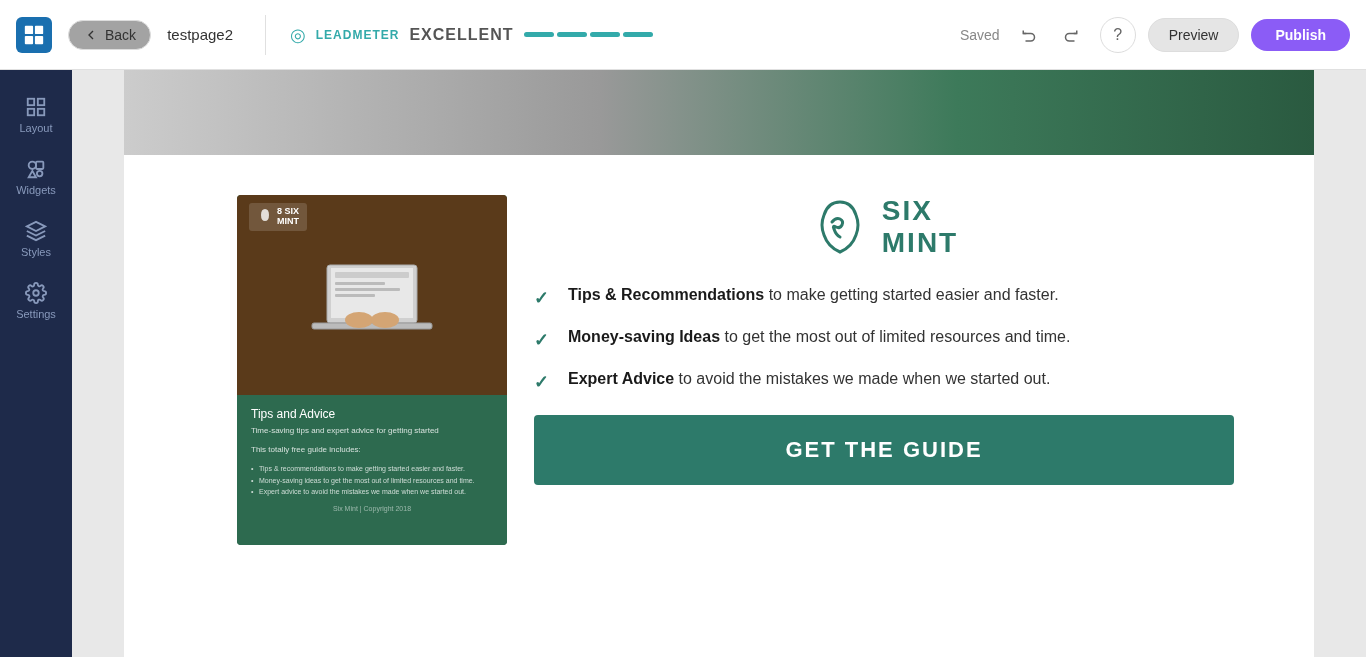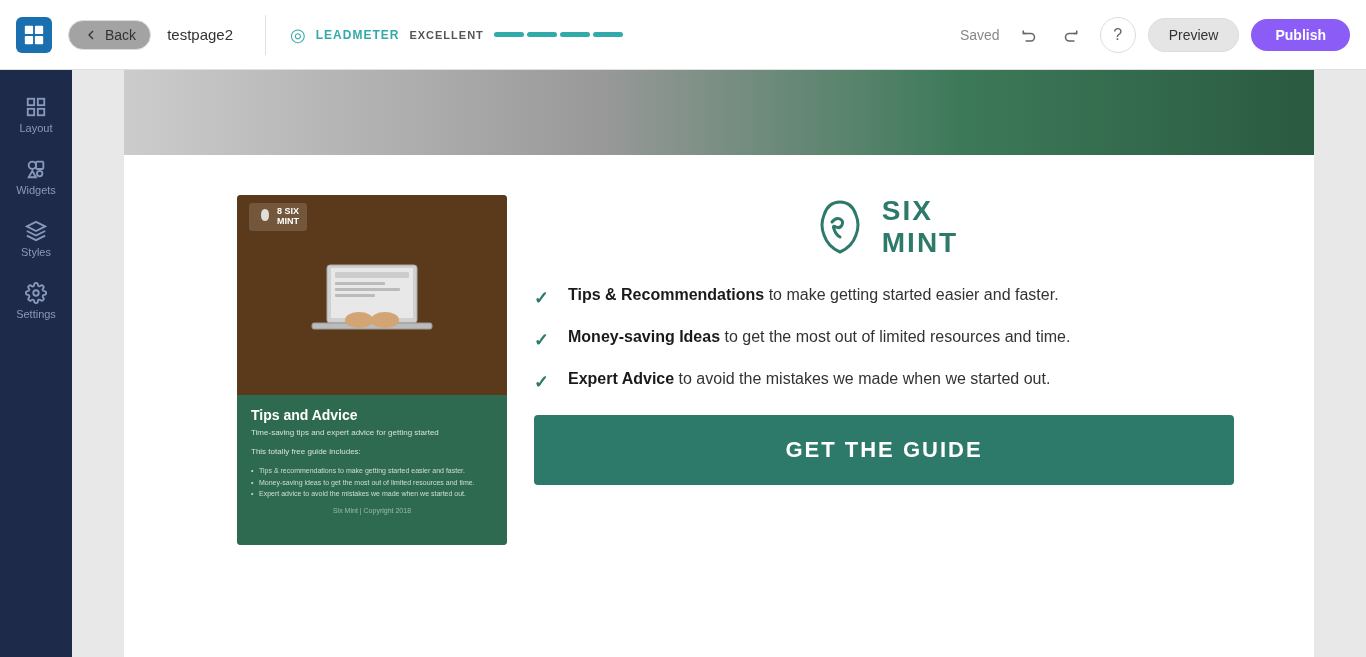--- a/index.html
+++ b/index.html
@@ -26,21 +26,21 @@
     .back-btn svg { width: 16px; height: 16px; }
     .page-name {
       font-size: 15px; color: #333; font-weight: 500; margin-right: 8px;
     }
     .divider-v { width: 1px; height: 40px; background: #e0e0e0; margin: 0 8px; }
     .leadmeter-section {
       display: flex; align-items: center; gap: 10px; flex: 1;
     }
     .leadmeter-icon { color: #3aa; font-size: 18px; }
     .leadmeter-label { font-size: 12px; color: #3aa; font-weight: 600; letter-spacing: 1px; }
-    .leadmeter-rating { font-size: 11px; color: #555; font-weight: 600; letter-spacing: 1px; }
+    .leadmeter-rating { font-size: 16px; color: #555; font-weight: 600; letter-spacing: 1px; }
     .progress-bars { display: flex; gap: 3px; align-items: center; }
     .progress-bar { height: 5px; width: 30px; border-radius: 3px; background: #3aa; }
     .topbar-right { display: flex; align-items: center; gap: 12px; margin-left: auto; }
     .saved-label { font-size: 14px; color: #888; }
     .undo-redo { display: flex; gap: 4px; }
     .icon-btn {
       width: 36px; height: 36px; border-radius: 50%; border: none;
       background: transparent; cursor: pointer; display: flex; align-items: center; justify-content: center; color: #666;
     }
     .help-btn {
@@ -105,21 +105,21 @@
     }
     .book-logo-area {
       position: absolute; top: 8px; left: 12px;
       background: rgba(255,255,255,0.15); padding: 4px 8px; border-radius: 3px;
       display: flex; align-items: center; gap: 4px;
     }
     .book-logo-text { color: white; font-size: 9px; font-weight: 700; line-height: 1.1; }
     .book-bottom {
       flex: 1; background: #2d6a4f; padding: 12px 14px;
     }
-    .book-title { color: white; font-size: 14px; font-weight: 700; margin-bottom: 4px; }
+    .book-title { color: white; font-size: 12px; font-weight: 400; margin-bottom: 4px; }
     .book-subtitle { color: rgba(255,255,255,0.8); font-size: 8px; margin-bottom: 8px; line-height: 1.4; }
     .book-items { list-style: none; }
     .book-items li { color: rgba(255,255,255,0.75); font-size: 7px; line-height: 1.6; padding-left: 8px; position: relative; }
     .book-items li::before { content: '•'; position: absolute; left: 0; }
     .book-footer { color: rgba(255,255,255,0.5); font-size: 7px; text-align: center; margin-top: 8px; }
 
     
     .right-content { flex: 1; }
 
     

